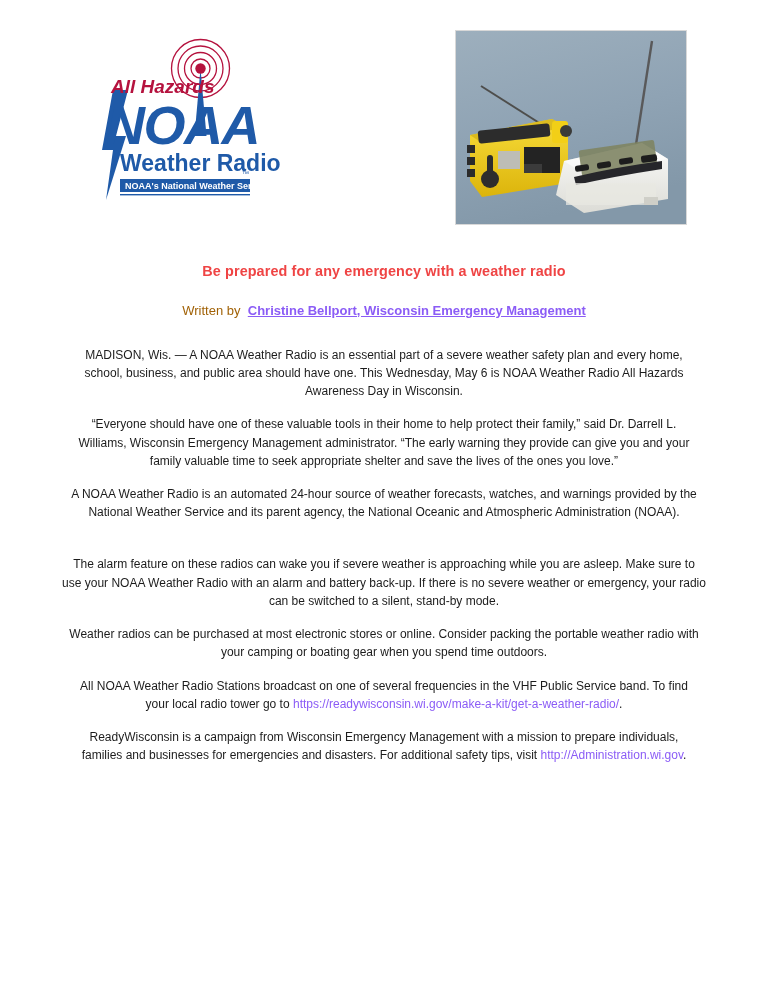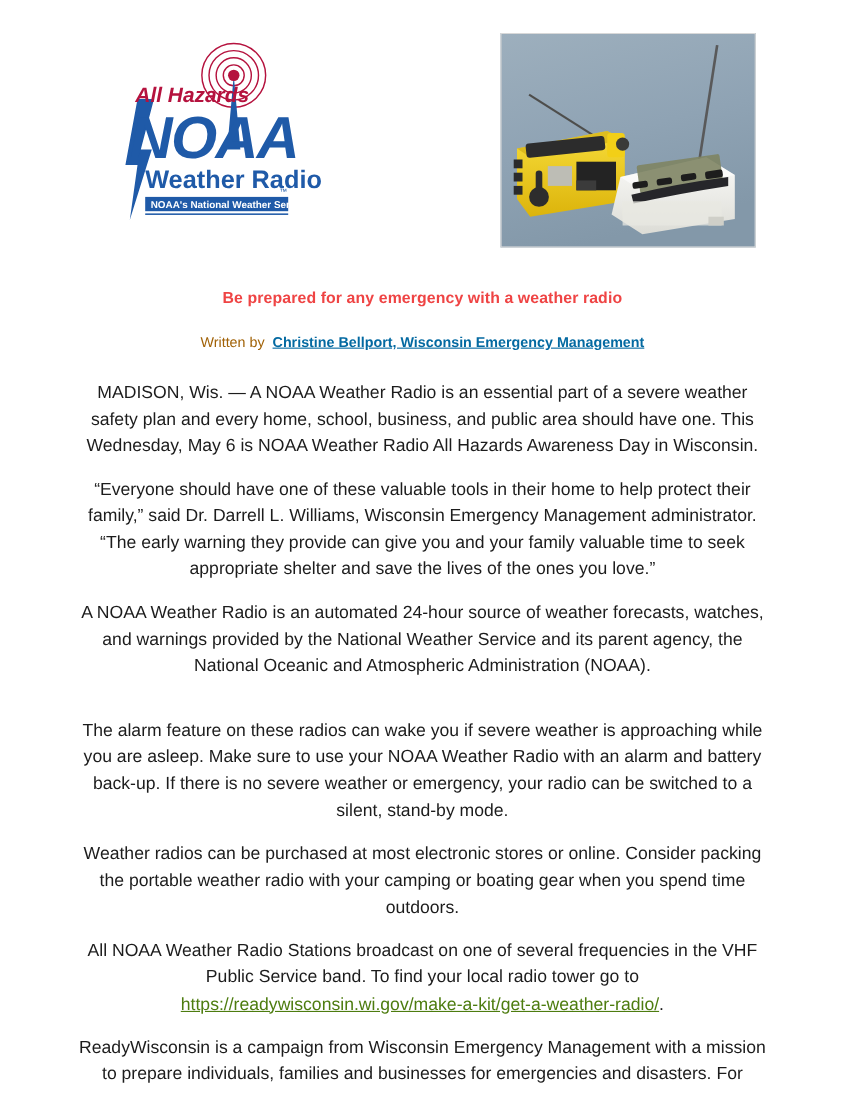--- a/index.html
+++ b/index.html
@@ -25,21 +25,21 @@
 
   
   .header-band {
     position: relative;
     height: 240px;
   }
 
   
   .logo {
     position: absolute;
-    left: 96px;
+    left: 84px;
     top: 32px;
     width: 200px;
     height: 200px;
   }
   .logo svg { display: block; }
 
   
   .photo {
     position: absolute;
     left: 455px;
@@ -72,47 +72,46 @@
   .byline {
     text-align: center;
     font-size: 13px;
     margin: 22px 0 0 0;
     line-height: 1.3;
   }
   .byline .written-by {
     color: #a16207;
   }
   .byline .author-link {
-    color: #0369a1;
+    color: #8b5cf6;
     font-weight: bold;
     text-decoration: underline;
     cursor: pointer;
   }
 
   .body-copy {
     margin-top: 26px;
   }
 
   .para {
     text-align: center;
-    font-size: 16px;
+    font-size: 12px;
     line-height: 1.52;
     color: #1c1c1c;
     margin: 0 0 15px 0;
     padding: 0 6px;
   }
   .para.wide {
     padding: 0;
     margin-top: 34px;
   }
 
   a.inline-link,
   .inline-link {
-    color: #4d7c0f;
-    text-decoration: underline;
+    color: #8b5cf6;
     cursor: pointer;
     word-break: break-word;
   }
 </style>
 </head>
 <body>
 
 <div class="page">
 
   <div class="header-band">

